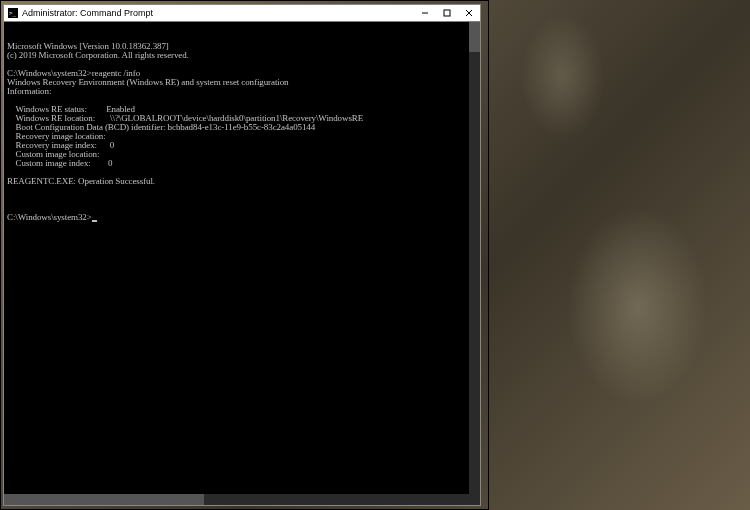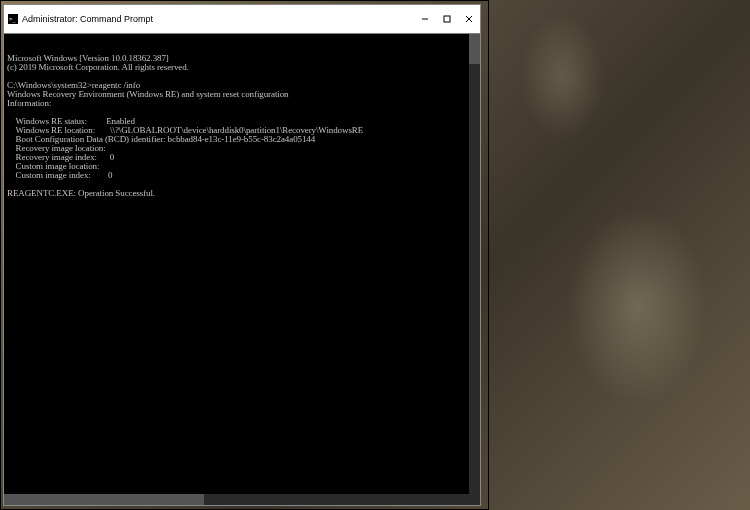--- a/index.html
+++ b/index.html
@@ -32,21 +32,21 @@
       position: absolute;
       left: 3px; top: 4px;
       width: 478px; height: 502px;
       background: #fff;
       border: 1px solid #888;
       display: flex;
       flex-direction: column;
       z-index: 2;
     }
     .titlebar {
-      height: 29px;
+      height: 17px;
       background: #fff;
       display: flex;
       align-items: center;
       border-bottom: 1px solid #808080;
       font-size: 9px;
       color: #000;
     }
     .title-icon {
       width: 12px; height: 12px;
       margin: 0 3px;
@@ -150,17 +150,18 @@
     </div>
     <div class="win-btn close">
       <svg width="8" height="8" viewBox="0 0 8 8">
           <line x1="1" y1="1" x2="7" y2="7" stroke="#000" stroke-width="1"></line>
           <line x1="7" y1="1" x2="1" y2="7" stroke="#000" stroke-width="1"></line>
         </svg>
     </div>
   </div>
   <div class="console-body">
     <div id="console-lines"><span class="line">Microsoft Windows [Version 10.0.18362.387]</span><span class="line">(c) 2019 Microsoft Corporation. All rights reserved.</span><span class="line">&nbsp;</span><span class="line">C:\Windows\system32&gt;reagentc /info</span><span class="line">Windows Recovery Environment (Windows RE) and system reset configuration</span><span class="line">Information:</span><span class="line">&nbsp;</span><span class="line">    Windows RE status:         Enabled</span><span class="line">    Windows RE location:       \\?\GLOBALROOT\device\harddisk0\partition1\Recovery\WindowsRE</span><span class="line">    Boot Configuration Data (BCD) identifier: bcbbad84-e13c-11e9-b55c-83c2a4a05144</span><span class="line">    Recovery image location:</span><span class="line">    Recovery image index:      0</span><span class="line">    Custom image location:</span><span class="line">    Custom image index:        0</span><span class="line">&nbsp;</span><span class="line">REAGENTC.EXE: Operation Successful.</span><span class="line">&nbsp;</span></div>
+    <div class="prompt-line"><span>C:\Windows\system32&gt;</span><span class="cursor"></span></div>
     <div class="scrollbar-v"><div class="thumb"></div></div>
     <div class="scrollbar-h"><div class="thumb"></div></div>
     <div class="scroll-corner"></div>
   </div>
 </div>
 
 </body></html>

